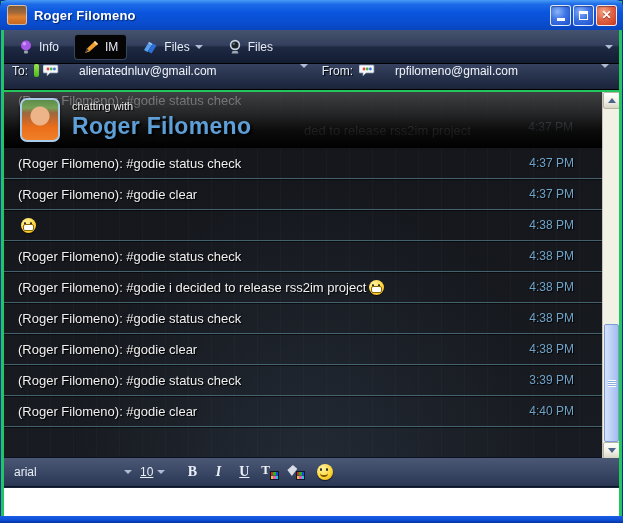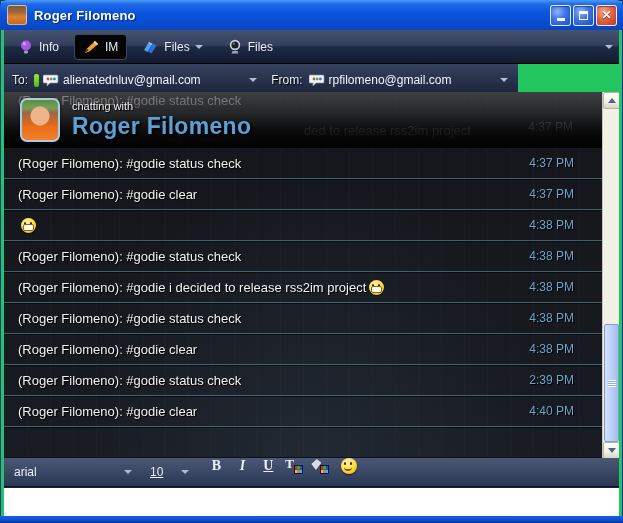--- a/index.html
+++ b/index.html
@@ -47,28 +47,28 @@
     display:flex; align-items:center; gap:5px; padding:4px 8px; border-radius:3px;
     margin-right:8px; cursor:default; white-space:nowrap;
   }
   .tbtn.active{ background:#050505; box-shadow:0 0 0 1px #3A465E; }
   .tbtn svg{ display:block; }
   .tri{ width:0; height:0; border-left:4px solid transparent; border-right:4px solid transparent;
         border-top:4px solid #AEBCD4; display:inline-block; }
   .tb-spacer{ flex:1 1 auto; }
   
   .addressbar{
-    position:absolute; left:4px; top:64px; width:514px; height:26px;
+    position:absolute; left:4px; top:64px; width:615px; height:26px;
     background:linear-gradient(180deg,#36425F 0%,#27324C 50%,#1A2339 100%);
     border-bottom:1px solid #000;
-    display:flex; align-items:center; padding:16px 8px; color:#E6ECF6; font-size:12px;
+    display:flex; align-items:flex-start; padding:0 8px; color:#E6ECF6; font-size:12px;
   }
   .addr-label{ margin-right:6px; text-shadow:1px 1px 1px #000; }
   .presence{ width:5px; height:13px; background:linear-gradient(180deg,#9BE845,#4DB81E); border-radius:2px; margin-right:4px; }
-  .addr-value{ margin:0 6px 0 4px; color:#F0F4FA; }
+  .addr-value{ margin:0 6px 0 20px; color:#F0F4FA; }
   .addr-field{ display:flex; align-items:center; flex:1 1 auto; }
   .addr-dd{ margin-right:14px; cursor:default; }
   
   .chat{
     position:absolute; left:4px; top:92px; width:615px; height:366px; overflow:hidden;
     background:
       radial-gradient(ellipse at 50% 105%, rgba(110,150,195,.12), transparent 55%),
       repeating-linear-gradient(90deg, rgba(255,255,255,.018) 0 1px, transparent 1px 23px),
       linear-gradient(180deg,#14161B 0%,#181B21 100%);
   }
@@ -125,25 +125,25 @@
   .sb-thumb{ position:absolute; left:1px; top:232px; width:15px; height:118px; border-radius:2px;
     border:1px solid #7E9CD8; background:linear-gradient(90deg,#D6E2FB 0%,#BCD0F6 50%,#A4BCEE 100%);
     display:flex; align-items:center; justify-content:center; }
   .sb-grip{ width:8px; height:7px;
     background:repeating-linear-gradient(180deg,#FFFFFF 0 1px,#8FACE0 1px 2px); }
   
   .formatbar{
     position:absolute; left:4px; top:457px; width:615px; height:30px;
     background:linear-gradient(180deg,#4A5876 0%,#3A4765 50%,#293755 100%);
     border-top:1px solid #0A1220; border-bottom:1px solid #0A1424;
-    display:flex; padding:0 10px; color:#EAEFF7; font-size:12px;
+    display:flex; align-items:center; padding:0 10px; color:#EAEFF7; font-size:12px;
   }
   .font-select{ display:flex; align-items:center; width:118px; cursor:default; }
   .font-name{ flex:1 1 auto; }
-  .size-select{ display:flex; align-items:center; gap:18px; margin:0 14px 0 18px; cursor:default;text-decoration:underline; }
+  .size-select{ display:flex; align-items:center; gap:4px; margin:0 14px 0 8px; cursor:default;text-decoration:underline; }
   .fmt{ font-family:"Liberation Serif", serif; font-weight:bold; width:26px; text-align:center; cursor:default; font-size:14px; }
   .fmt.i{ font-style:italic; }
   .fmt.u{ text-decoration:underline; }
   .color-icon{ position:relative; width:18px; height:16px; margin:0 4px; cursor:default; }
   .color-icon .T{ position:absolute; left:0; top:-2px; font-family:"Liberation Serif", serif; font-weight:bold; font-size:13px; color:#F2F2F2; }
   .swatch-grid{ position:absolute; right:0; bottom:0; width:9px; height:9px;
     background:
       linear-gradient(90deg,#E82020 0 33%,#20B820 33% 66%,#2048E8 66% 100%) top/100% 50% no-repeat,
       linear-gradient(90deg,#F0C020 0 33%,#E858C8 33% 66%,#20C8D8 66% 100%) bottom/100% 50% no-repeat;
     border:1px solid #101828; }
@@ -280,21 +280,21 @@
       <div class="msg">
         <span>(Roger Filomeno): #godie status check</span>
         <span class="mtime">4:38 PM</span>
       </div>
       <div class="msg">
         <span>(Roger Filomeno): #godie clear</span>
         <span class="mtime">4:38 PM</span>
       </div>
       <div class="msg">
         <span>(Roger Filomeno): #godie status check</span>
-        <span class="mtime">2:39 PM</span>
+        <span class="mtime">3:39 PM</span>
       </div>
       <div class="msg">
         <span>(Roger Filomeno): #godie clear</span>
         <span class="mtime">4:40 PM</span>
       </div>
     </div>
 
     <div class="scrollbar">
       <div class="sb-btn sb-up">
           <span class="sb-tri-up"></span>

